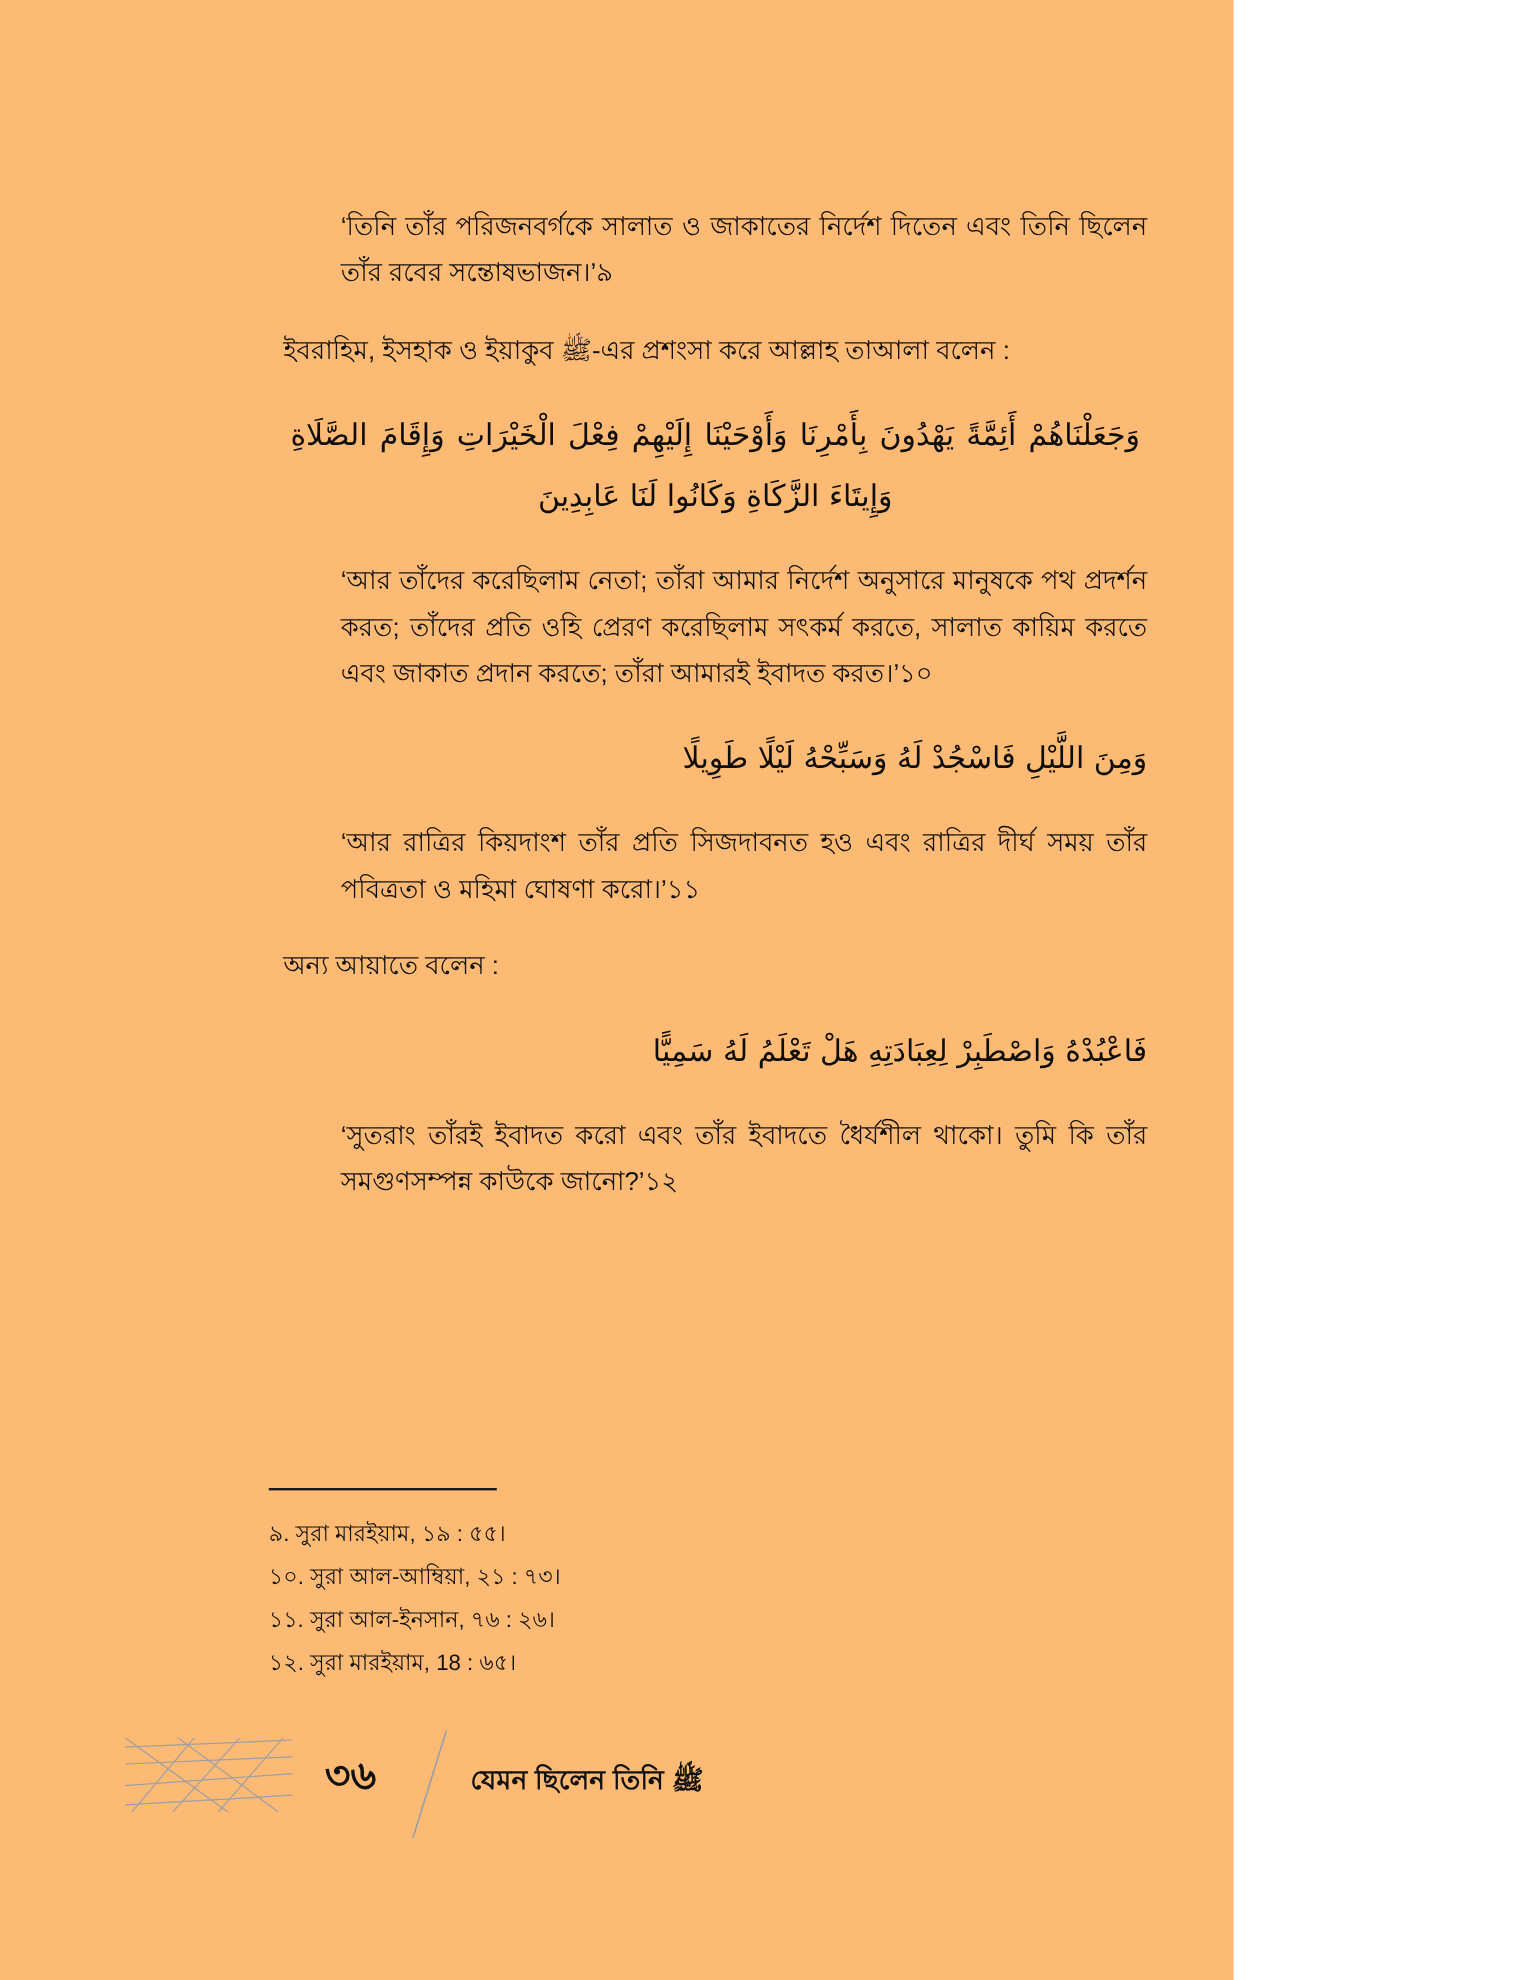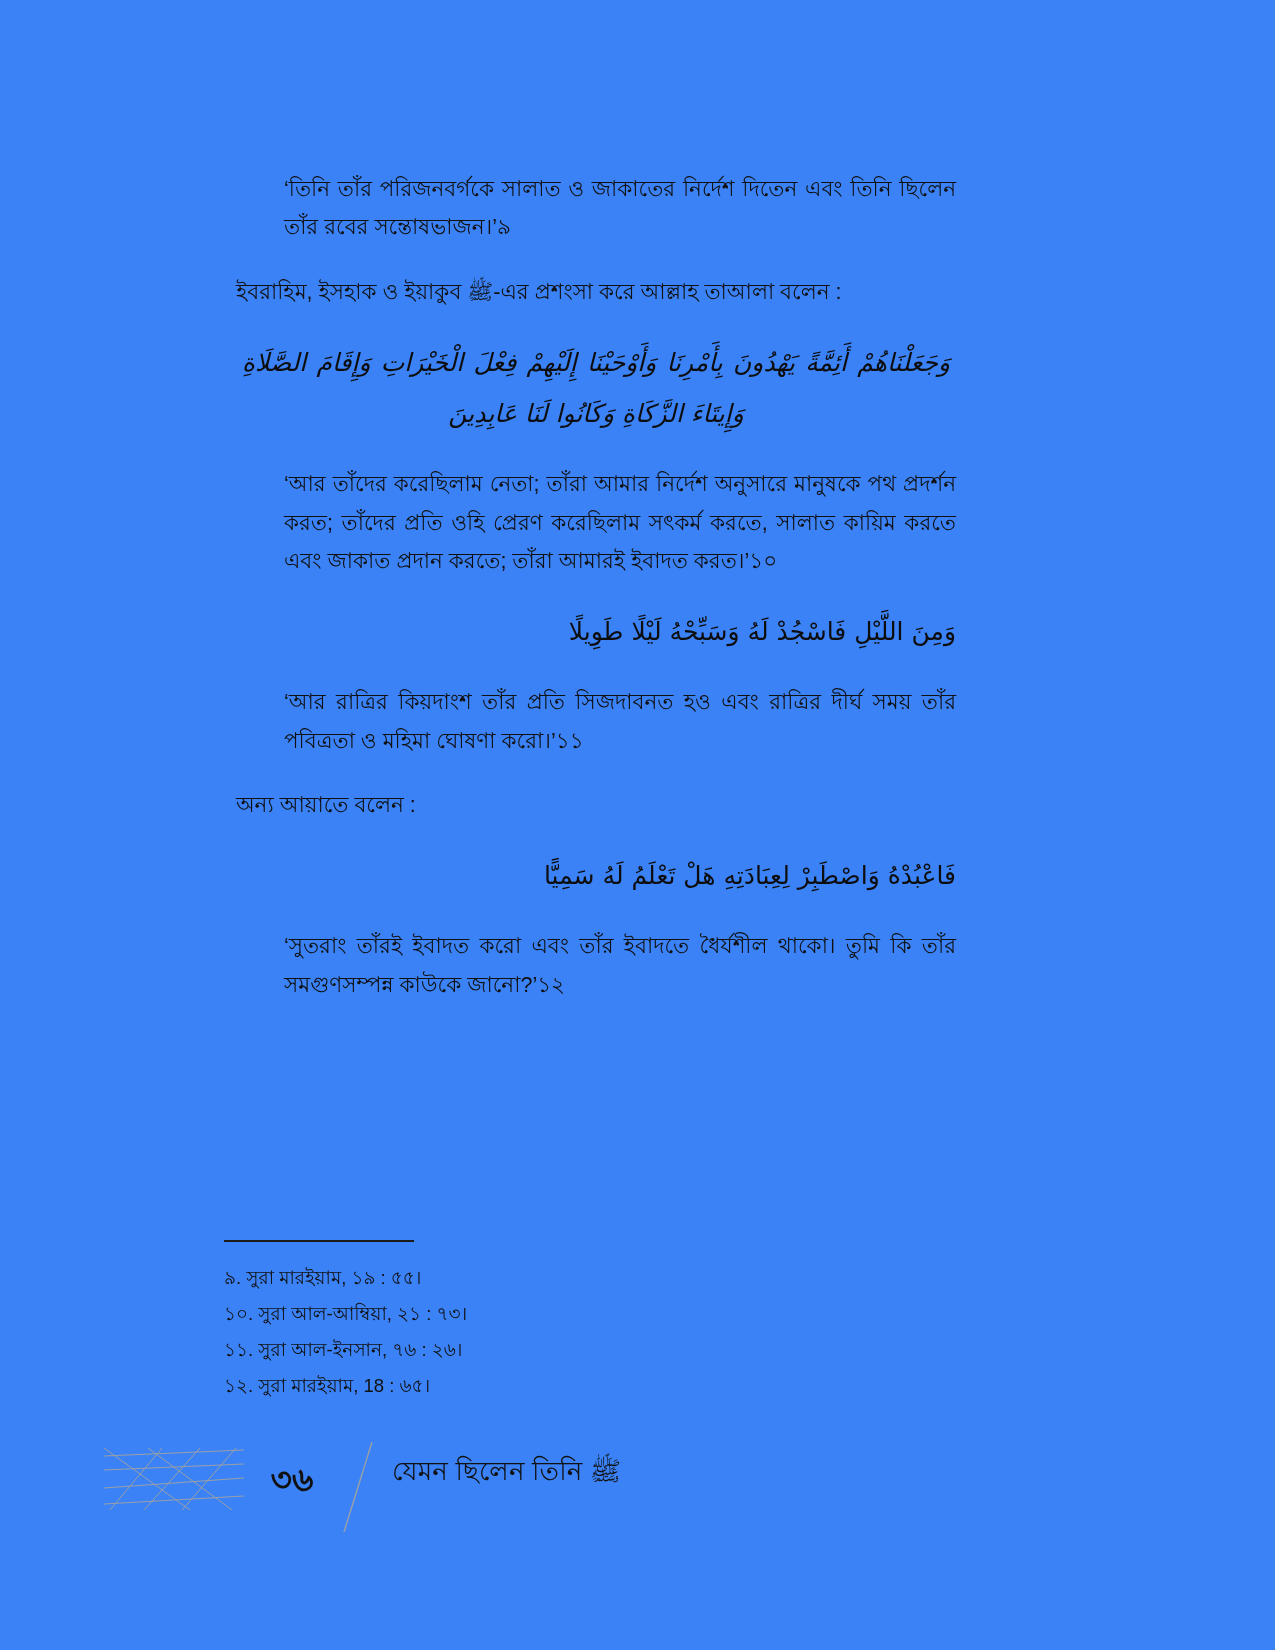--- a/index.html
+++ b/index.html
@@ -12,23 +12,23 @@
     height: 1650px;
     position: relative;
     font-family: "Liberation Serif", serif;
     color: #111111;
     overflow: hidden;
   }
 
   .page {
     position: absolute;
     left: 0; top: 0;
-    width: 1275px;
+    width: 1028px;
     height: 1650px;
-    background: #3b82f6;
+    background: #fdba74;
   }
 
   .content {
     position: absolute;
     left: 236px;
     top: 170px;
     width: 720px;
   }
 
   
@@ -55,21 +55,20 @@
     font-size: 25px;
     line-height: 2.05;
     color: #0d0d0d;
     margin: 24px 0 26px 0;
     unicode-bidi: isolate;
   }
   .ar.block-wide {
     text-align: justify;
     text-align-last: center;
     padding: 0 6px;
-    font-style: italic;
   }
 
   
   .footnote-wrap {
     position: absolute;
     left: 224px;
     top: 1240px;
     width: 720px;
   }
   .footnote-rule {
@@ -116,24 +115,24 @@
   .footer-slash {
     position: absolute;
     left: 340px;
     top: -6px;
     width: 40px;
     height: 90px;
   }
   .footer-title {
     position: absolute;
     left: 392px;
-    top: 3px;
+    top: 18px;
     font-family: "Liberation Sans", sans-serif;
-    font-size: 26px;
-    font-weight: normal;
+    font-size: 22px;
+    font-weight: bold;
     color: #111111;
     letter-spacing: 0.2px;
   }
 </style>
 </head>
 <body>
 
 <div class="page">
 
   <div class="content">

